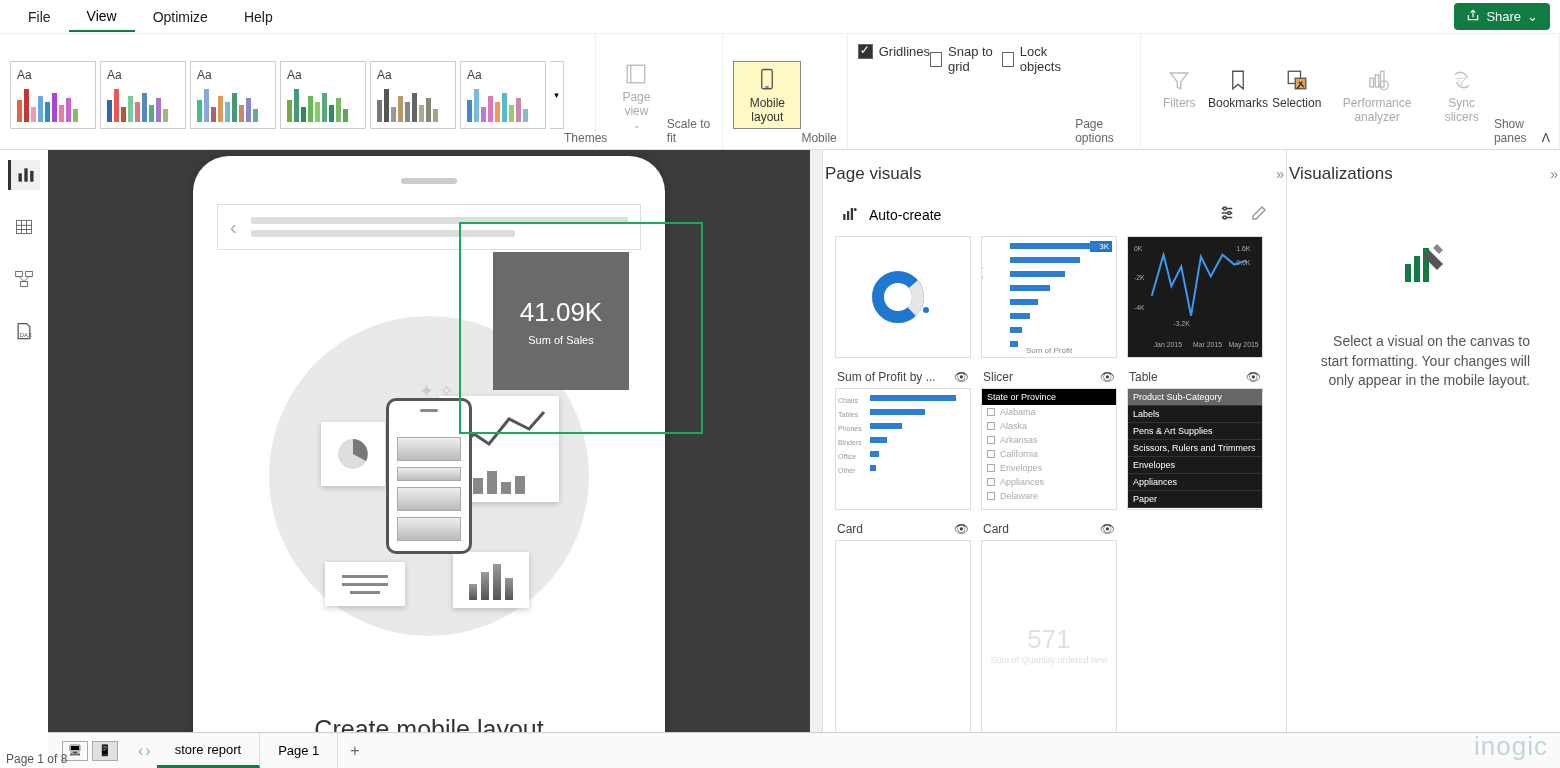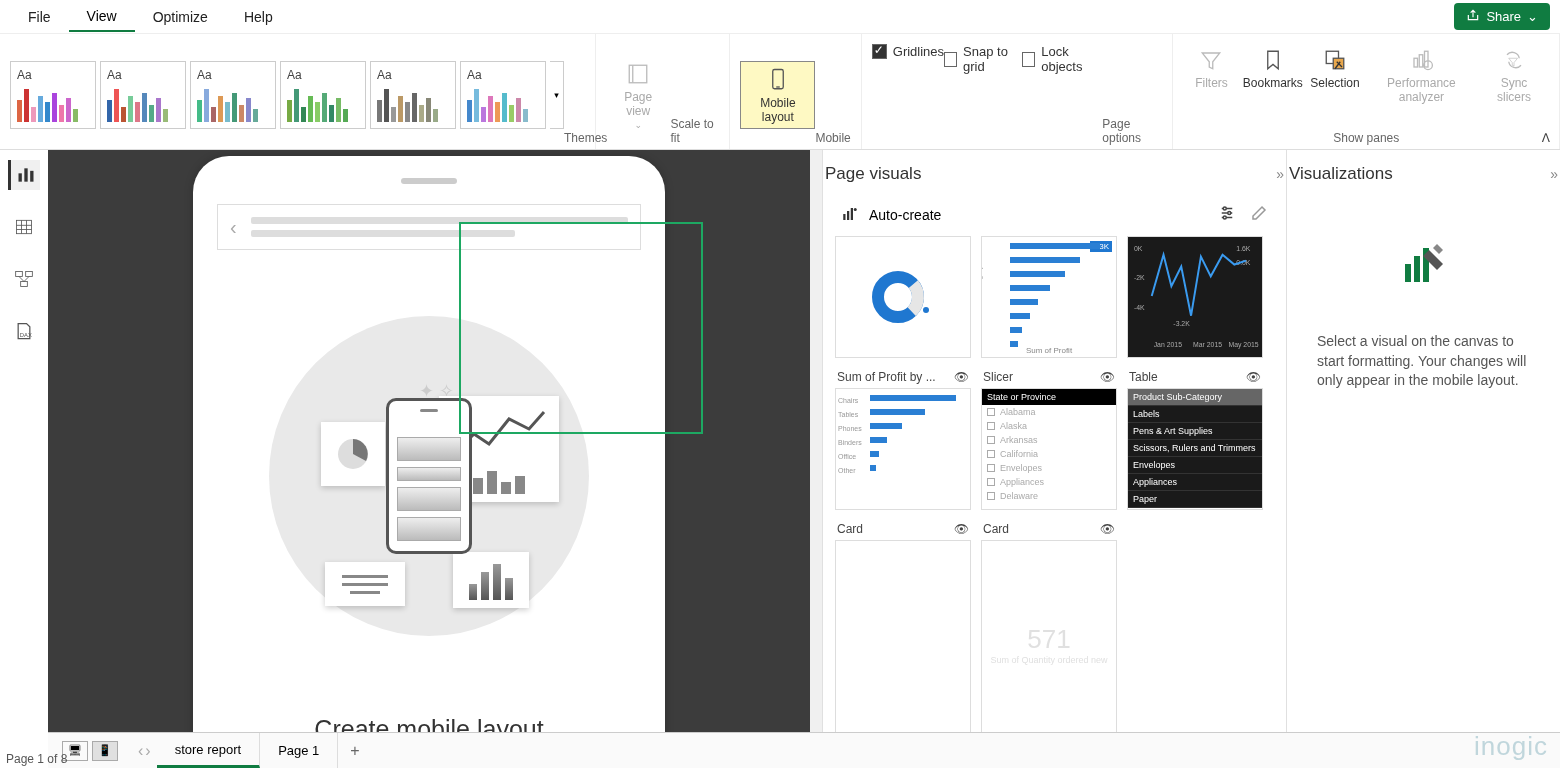--- a/index.html
+++ b/index.html
@@ -80,21 +80,21 @@
 .thumb.line-dark{background:#1a1a1a}
 .thumb.table-dark{background:#1a1a1a;color:#fff}
 .thumb.table-dark .trow{border-bottom:1px solid #333;padding:3px 5px;font-size:9px}
 .thumb.table-dark .thead{background:#666}
 .thumb.slicer .shead{background:#000;color:#fff;padding:3px 5px;font-size:9px}
 .thumb.slicer .srow{display:flex;gap:5px;align-items:center;padding:2px 5px;font-size:9px;color:#aaa}
 .thumb.slicer .sbox{width:8px;height:8px;border:1px solid #aaa}
 .thumb.card-ghost{display:flex;flex-direction:column;align-items:center;justify-content:center;color:#e0e0e0}
 .thumb.card-ghost .val{font-size:26px;font-weight:500}
 .thumb.card-ghost .lbl{font-size:9px}
-.viz-hint{padding:30px 30px;text-align:left;color:#555;font-size:14px;line-height:1.4}
+.viz-hint{padding:30px 30px;text-align:right;color:#555;font-size:14px;line-height:1.4}
 .viz-icon{text-align:center;padding:40px 0 10px}
 
 .bottombar{position:absolute;left:48px;right:0;bottom:0;height:36px;border-top:1px solid #ccc;display:flex;align-items:center;background:#fafafa}
 .view-toggle{display:flex;gap:4px;padding:0 14px}
 .view-toggle span{width:26px;height:20px;border:1px solid #aaa;display:flex;align-items:center;justify-content:center;font-size:11px;cursor:pointer}
 .view-toggle span.active{background:#e0e0e0}
 .nav-arrows{display:flex;gap:2px;padding:0 6px;color:#aaa}
 .page-tab{padding:0 18px;height:100%;display:flex;align-items:center;font-size:13px;border-right:1px solid #ddd;cursor:pointer}
 .page-tab.active{border-bottom:3px solid #107c41;font-weight:500}
 .add-page{padding:0 12px;font-size:16px;color:#666;cursor:pointer}
@@ -250,21 +250,21 @@
         <span class="box"></span>
         <span>Snap to grid</span>
       </div>
     <div class="toggle-row">
         <span class="box"></span>
         <span>Lock objects</span>
       </div>
     <div class="label" style="align-self:center">Page options</div>
   </div>
 
-  <div class="ribbon-group" style="flex-direction:column">
+  <div class="ribbon-group" style="flex-direction:row">
     <div style="display:flex">
       <div class="rbtn disabled">
           <svg viewBox="0 0 32 32" stroke="#bbb" fill="none" stroke-width="1.5">
             <path d="M6 8h20l-8 10v8l-4-2v-6z"></path>
           </svg>
           <span>Filters</span>
         </div>
       <div class="rbtn">
           <svg viewBox="0 0 32 32" stroke="#555" fill="none" stroke-width="1.5">
             <path d="M10 6h12v20l-6-5-6 5z"></path>
@@ -381,20 +381,24 @@
             <div class="mini-bars">
                 <div></div>
                 <div style="height:14px"></div>
                 <div></div>
                 <div></div>
               </div>
           </div>
         </div>
       </div>
 
+      <div class="card-visual">
+        <div class="val">41.09K</div>
+        <div class="lbl">Sum of Sales</div>
+      </div>
       <div class="placed-visual"></div>
       <div class="create-text">Create mobile layout</div>
     </div>
   </div>
   <div class="scrollbar-v"></div>
 
   <div class="pane pane-visuals">
     <div class="pane-header">
       <span>Page visuals</span>
       <span class="collapse">»</span>

